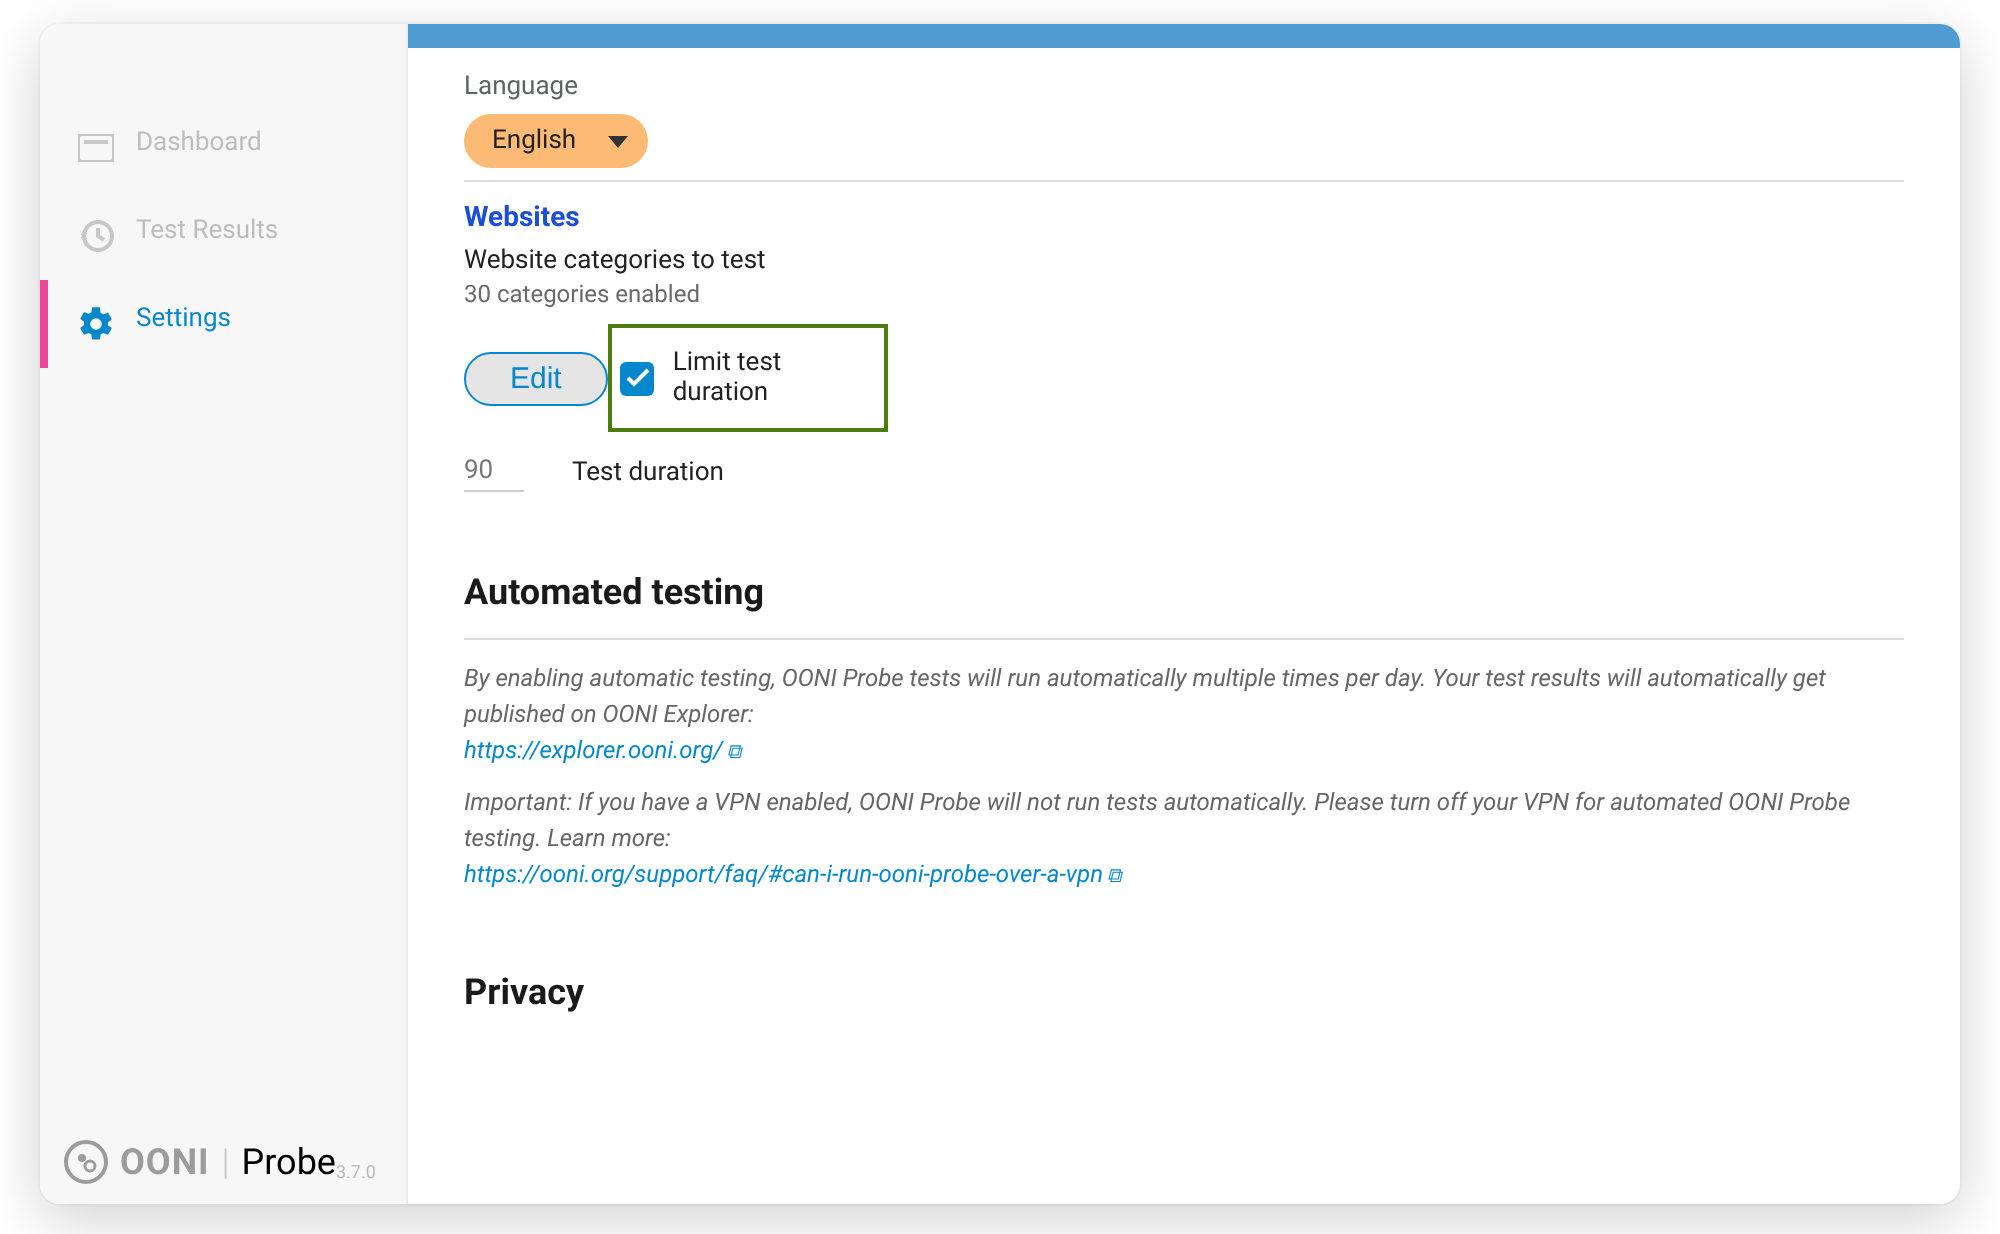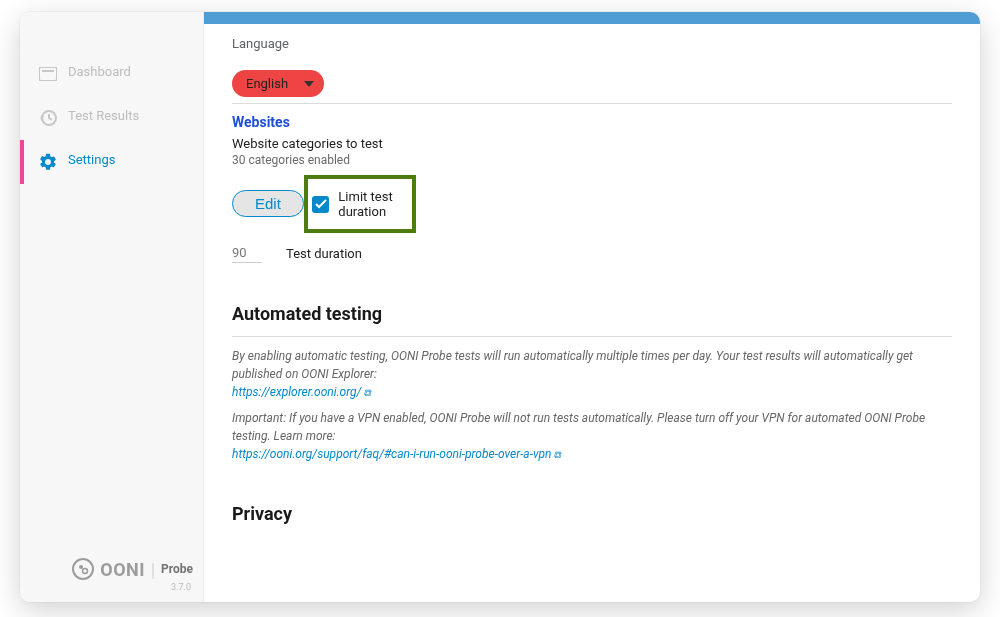--- a/index.html
+++ b/index.html
@@ -53,48 +53,48 @@
     color: #0588cb;
     border-left: 4px solid #ec4899;
     padding-left: 14px;
   }
   .nav-icon { width: 20px; height: 20px; display:inline-flex; align-items:center; justify-content:center; }
   .nav-icon svg { display:block; }
 
   .sidebar-footer {
     position: absolute; bottom: 8px; left: 0; right: 0;
     padding: 0 10px 2px 12px;
-    display: flex; flex-direction: column; align-items: flex-end; text-align: right;
+    display: flex; flex-direction: row; align-items: flex-end; text-align: right;
   }
   .brand { display:flex; align-items:center; gap:6px; color:#9c9c9c; }
   .brand .ooni { font-weight:700; letter-spacing:0.5px; font-size:18px; color:#9c9c9c; }
   .brand .sep { font-size:18px; color:#c7c7c7; font-weight:300; }
-  .brand .probe { font-weight:700; font-size:12px; color:#737373; }
+  .brand .probe { font-weight:400; font-size:18px; color:#000000; }
   .brand-logo {
     width:22px; height:22px; border:2px solid #9c9c9c; border-radius:50%;
     display:inline-flex; align-items:center; justify-content:center;
   }
   .version { font-size:9px; color:#b9b9b9; margin-top:2px; margin-right:2px; }
 
   .topbar {
     position:absolute; top:0; left:184px; right:0; height:12px;
     background:#4f9dd3;
   }
 
   .content {
     flex:1; height:100%; overflow-y:auto;
     padding: 24px 28px 20px 28px;
   }
 
   .field-row { margin-bottom: 6px; }
-  .muted-label { color:#5f6368; font-size:13px; margin-bottom:19px; }
+  .muted-label { color:#5f6368; font-size:13px; margin-bottom:6px; }
 
   .dropdown {
     display:inline-flex; align-items:center;
-    background:#ef4444; border-radius:16px;
+    background:#fdba74; border-radius:16px;
     padding:6px 10px 6px 14px;
     font-size:13px; color:#222;
     min-width:90px; justify-content:space-between;
     gap:16px;
     cursor:pointer;
   }
   .caret-down {
     width:0; height:0;
     border-left:5px solid transparent;
     border-right:5px solid transparent;
@@ -129,25 +129,25 @@
   }
   .checkbox {
     width:17px; height:17px; border-radius:3px;
     background:#0588cb;
     display:inline-flex; align-items:center; justify-content:center;
     flex-shrink:0;
   }
   .checkbox svg { display:block; }
 
   .highlight-box {
-    border:4px solid #4d7c0f;
+    border:2px solid #4d7c0f;
     padding:6px 8px 6px 4px;
     margin:8px 0 4px -3px;
     display:inline-flex;
-    width:112px;
+    width:140px;
   }
 
   .duration-row {
     display:flex; align-items:center; gap:24px;
     font-size:13px; margin-top:6px;
   }
   .duration-input {
     width:30px; border:none; border-bottom:1px solid #ccc;
     color:#777; font-size:13px; text-align:left; padding:2px 0;
     font-family:inherit; background:transparent;

